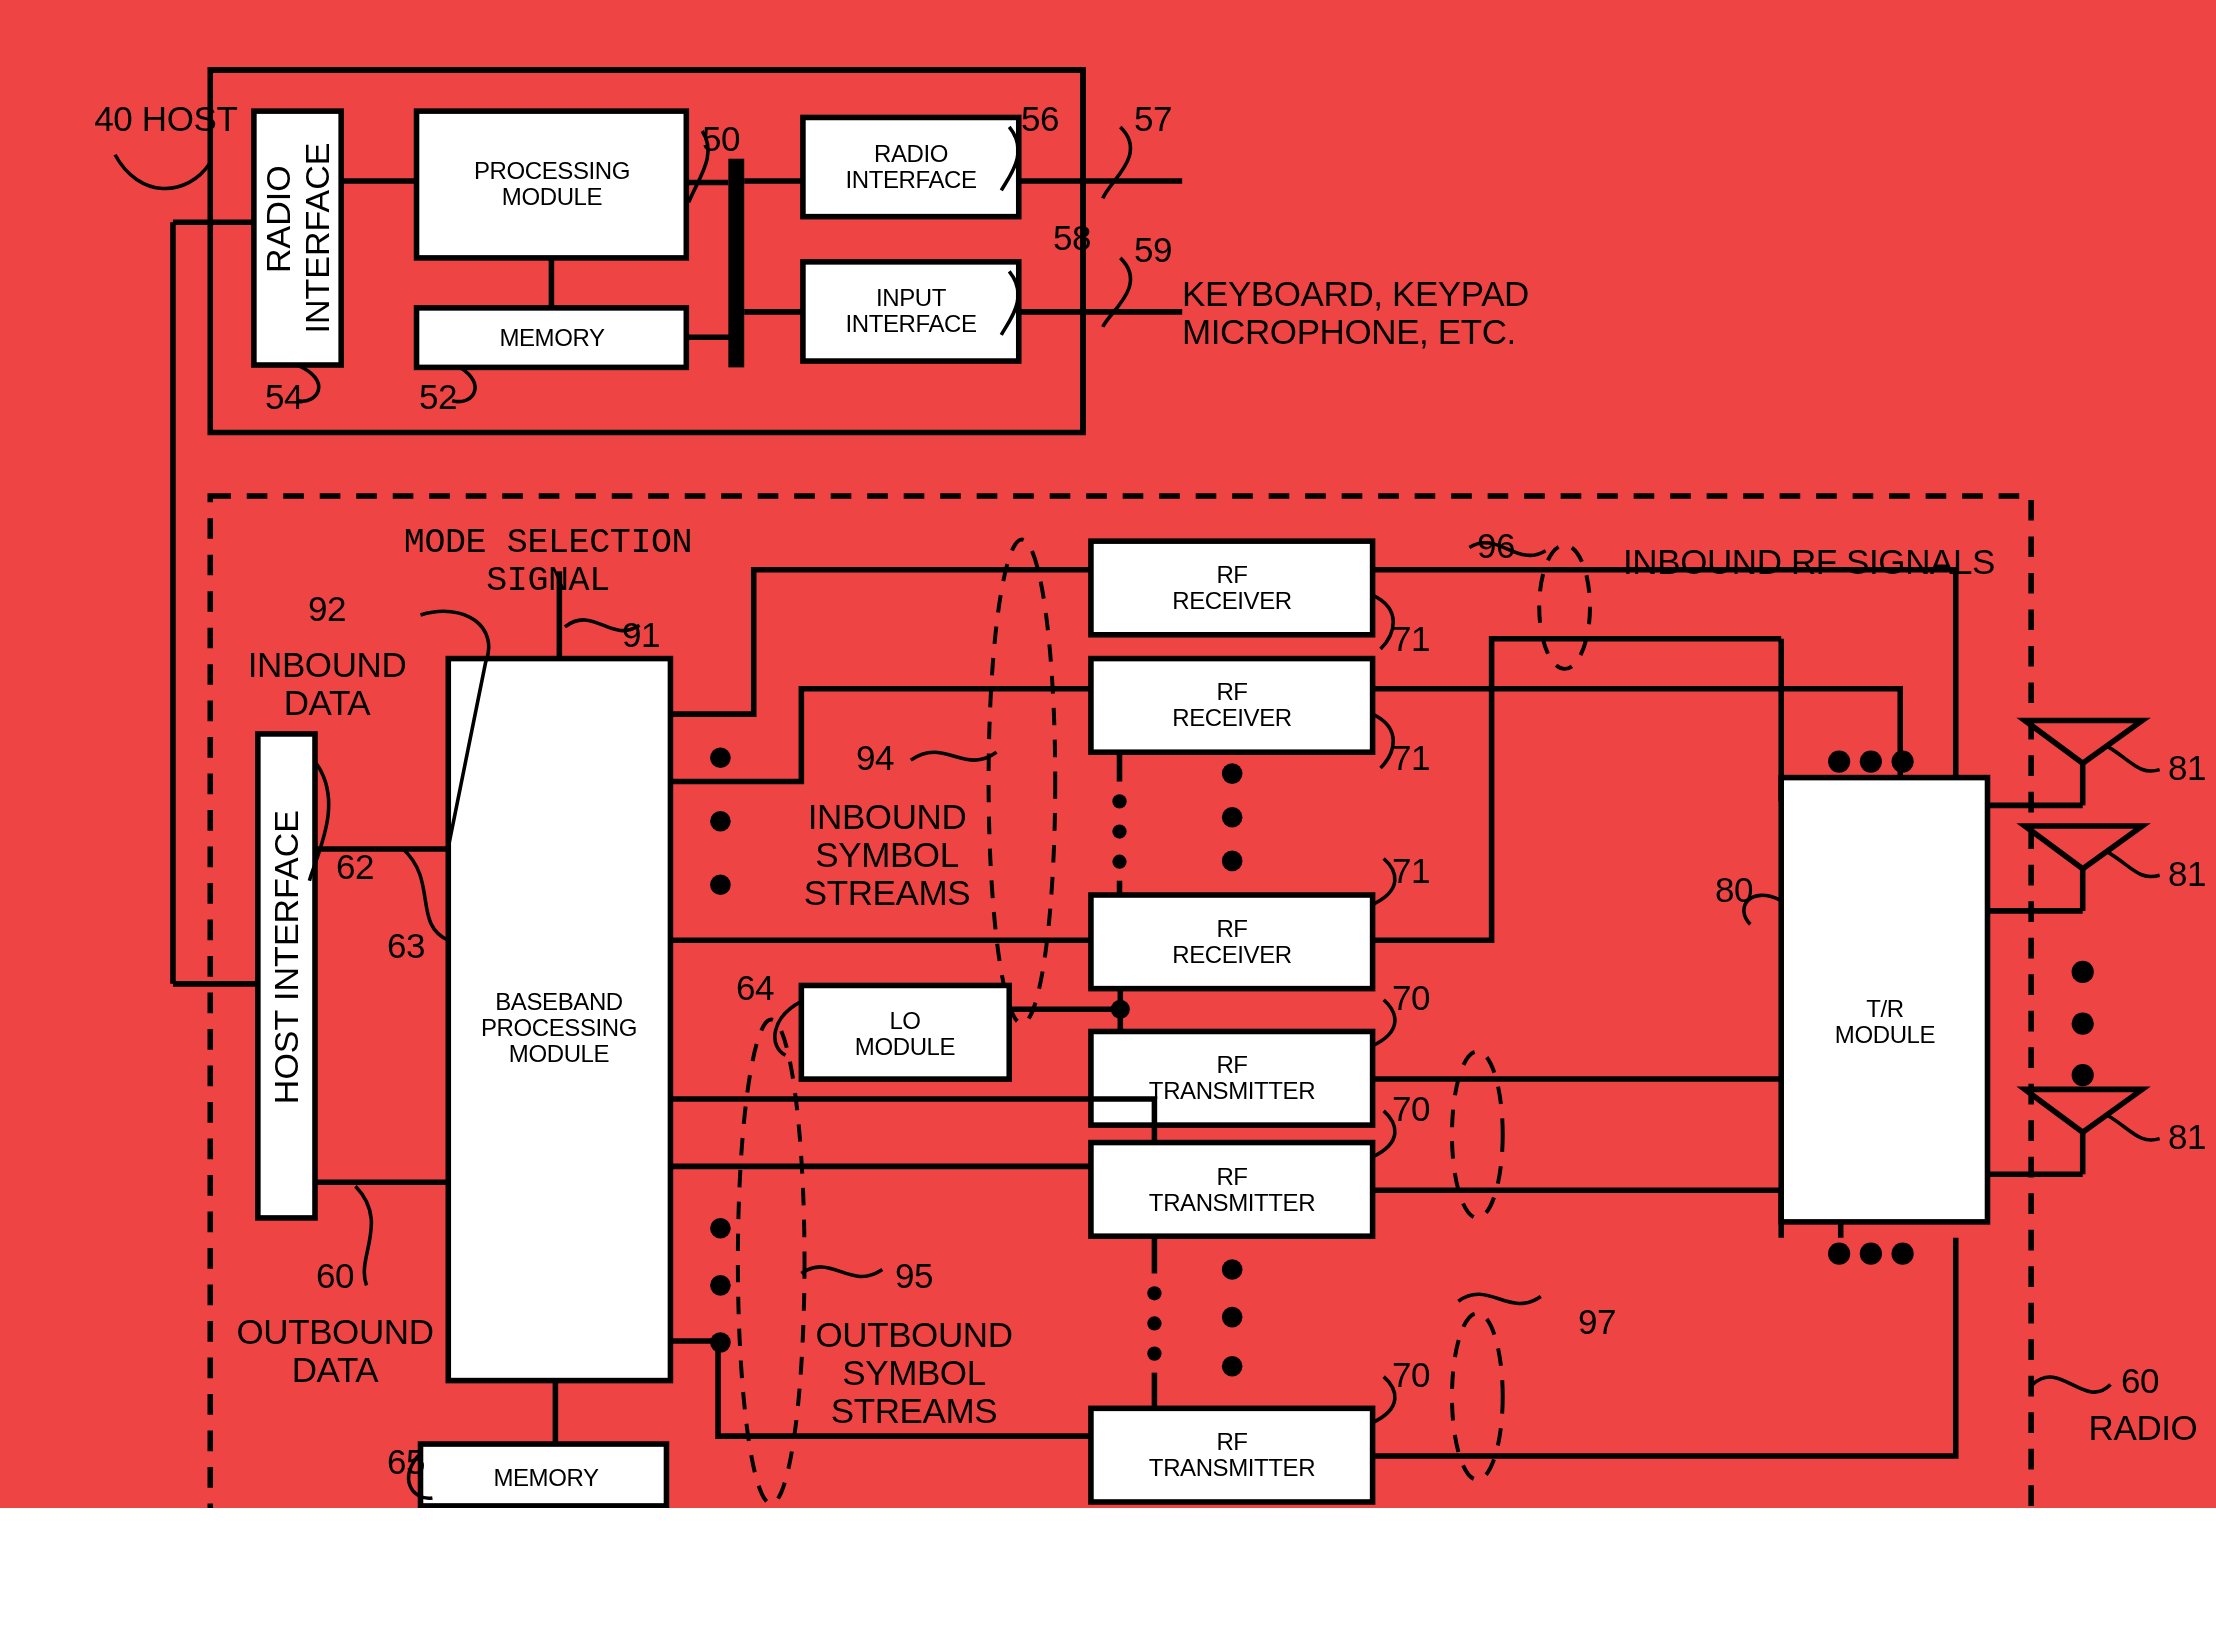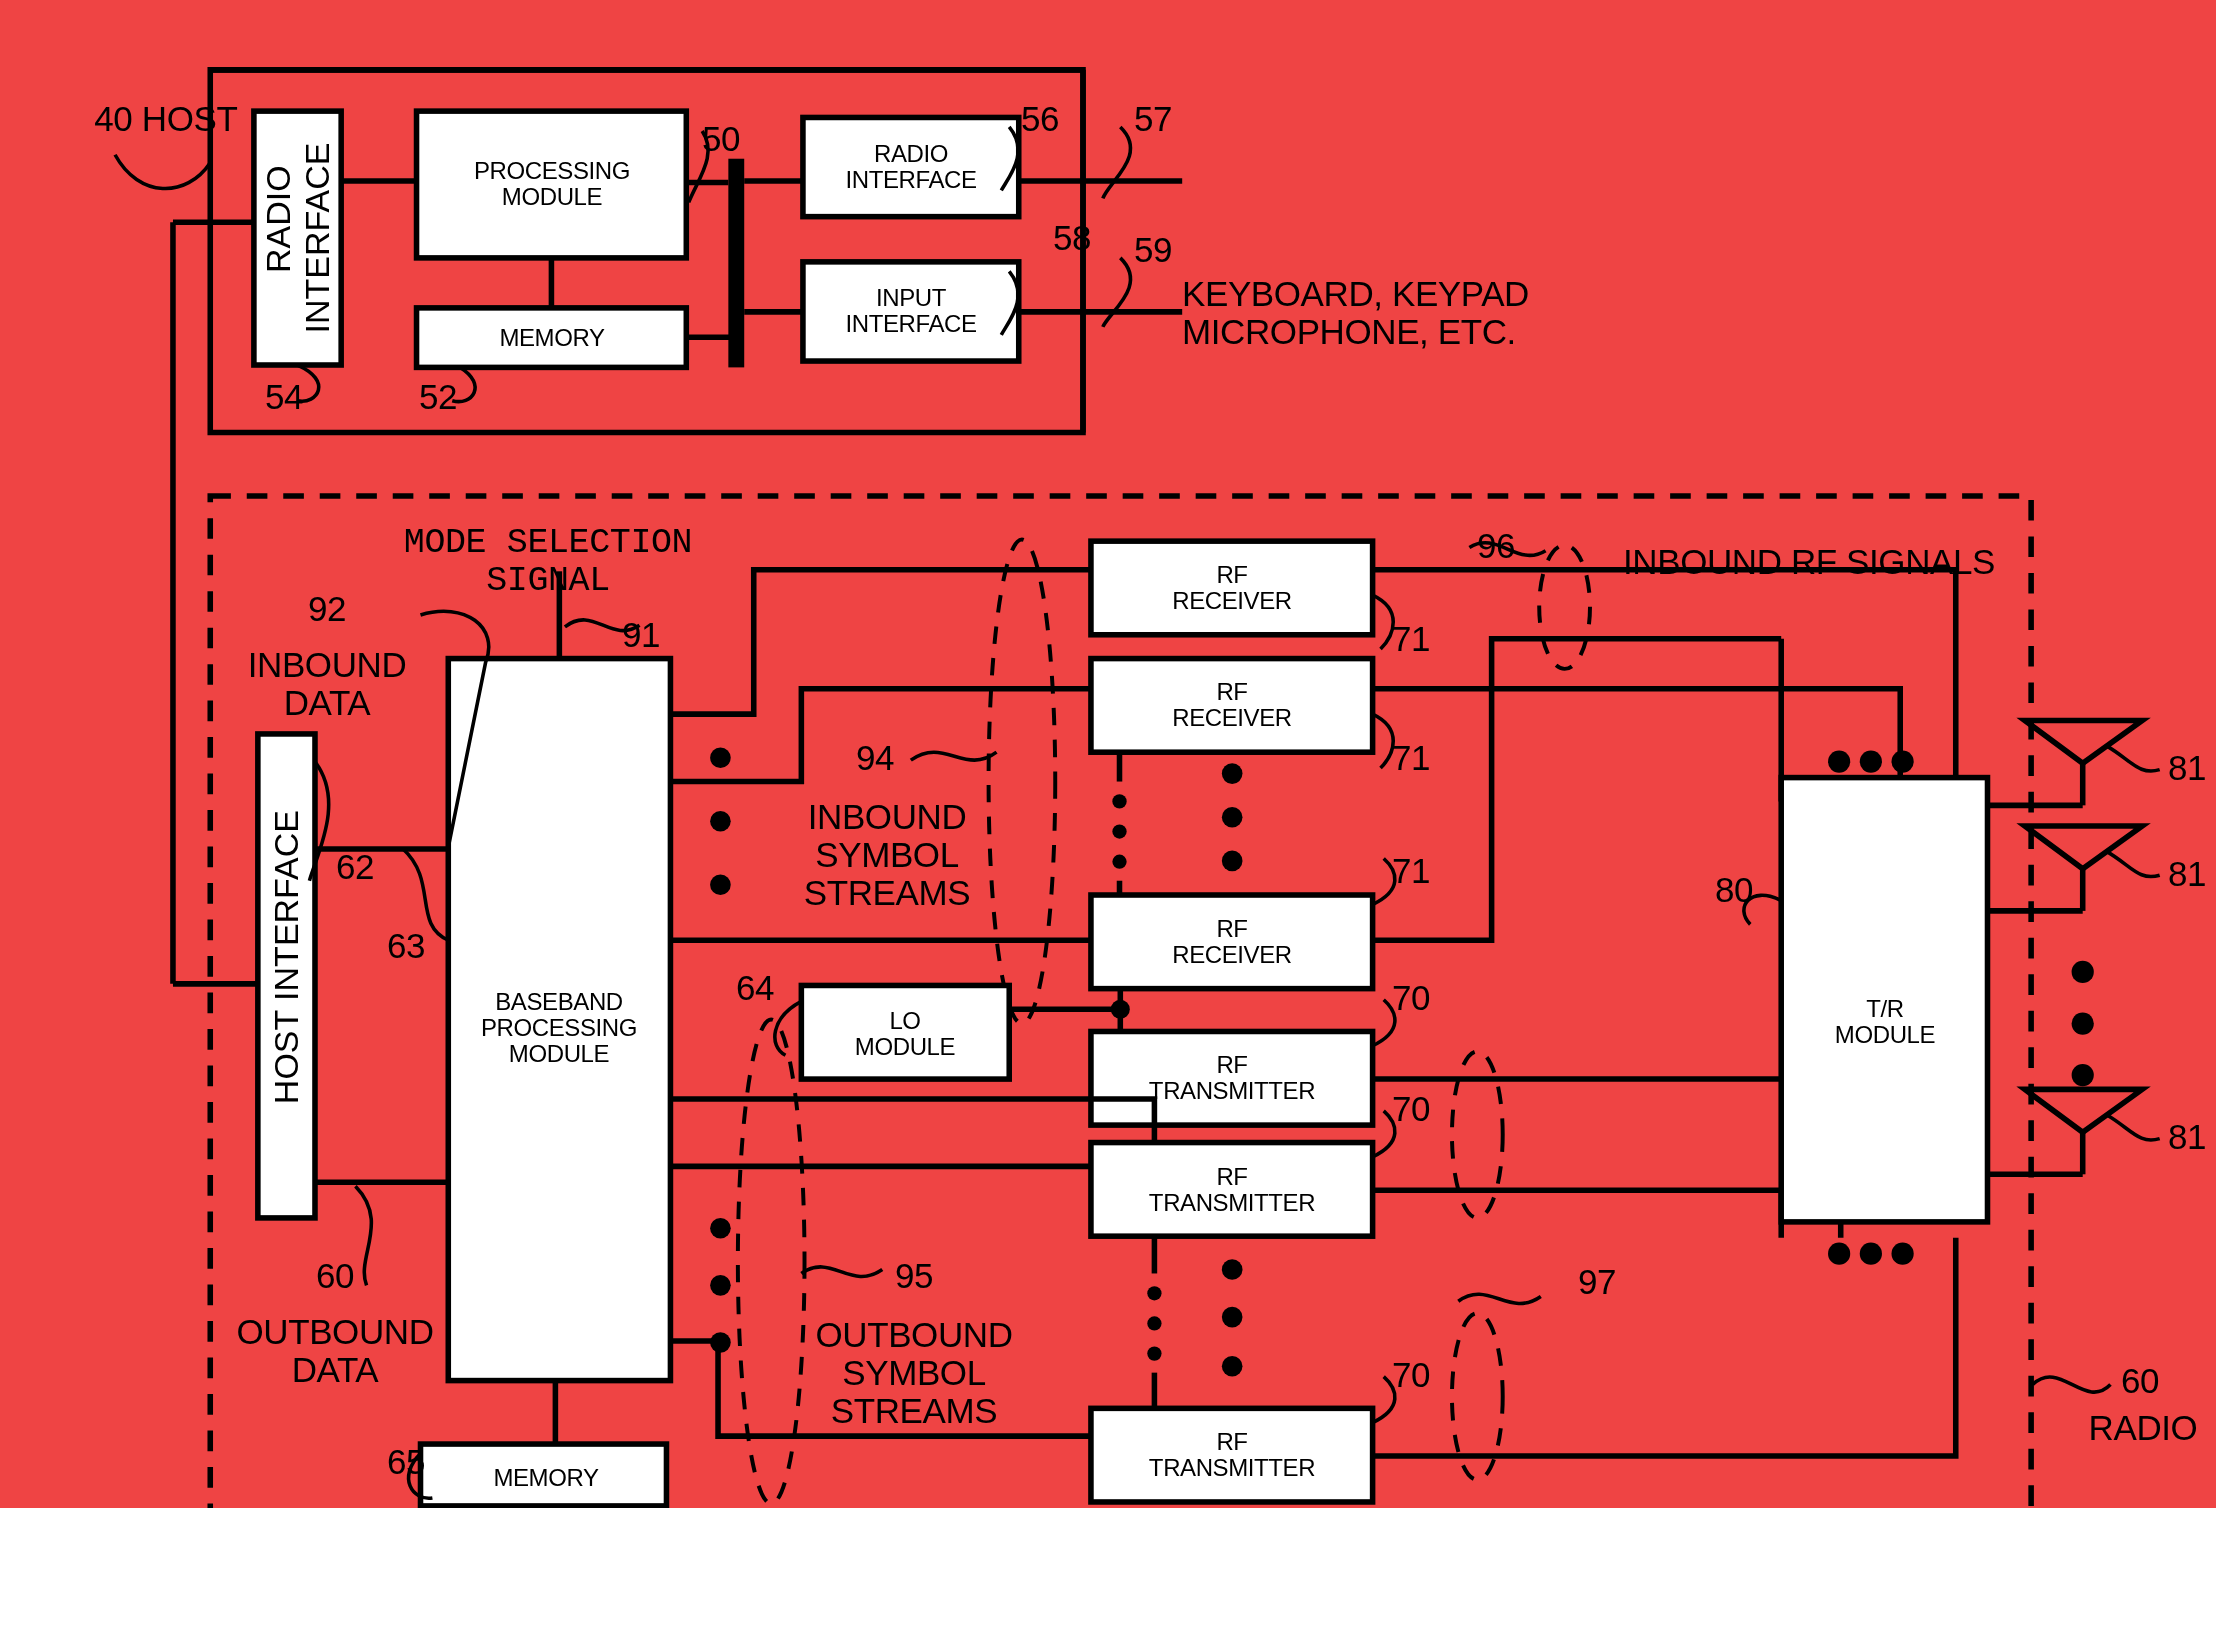--- a/index.html
+++ b/index.html
@@ -362,21 +362,21 @@
 TRANSMITTER</span></div>
   <div class="lbl ref ctr" style="left:1411px;top:1109px;"><span>70</span></div>
 
   <div class="lbl boxtxt ctr" style="left:1232px;top:1455px;white-space:pre-line;"><span>RF
 TRANSMITTER</span></div>
   <div class="lbl ref ctr" style="left:1411px;top:1375px;"><span>70</span></div>
 
   <div class="lbl ref ctr" style="left:1496px;top:546px;"><span>96</span></div>
   <div class="lbl bigtxt lft" style="left:1623px;top:562px;"><span>INBOUND RF SIGNALS</span></div>
 
-  <div class="lbl ref ctr" style="left:1597px;top:1282px;text-align:right;"><span>97</span></div>
+  <div class="lbl ref ctr" style="left:1597px;top:1322px;text-align:right;"><span>97</span></div>
 
   <div class="lbl ref ctr" style="left:1734px;top:890px;"><span>80</span></div>
   <div class="lbl boxtxt ctr" style="left:1885px;top:1022px;white-space:pre-line;"><span>T/R
 MODULE</span></div>
 
   <div class="lbl ref ctr" style="left:2187px;top:768px;"><span>81</span></div>
   <div class="lbl ref ctr" style="left:2187px;top:874px;"><span>81</span></div>
   <div class="lbl ref ctr" style="left:2187px;top:1137px;"><span>81</span></div>
 
   <div class="lbl ref ctr" style="left:2140px;top:1381px;"><span>60</span></div>

